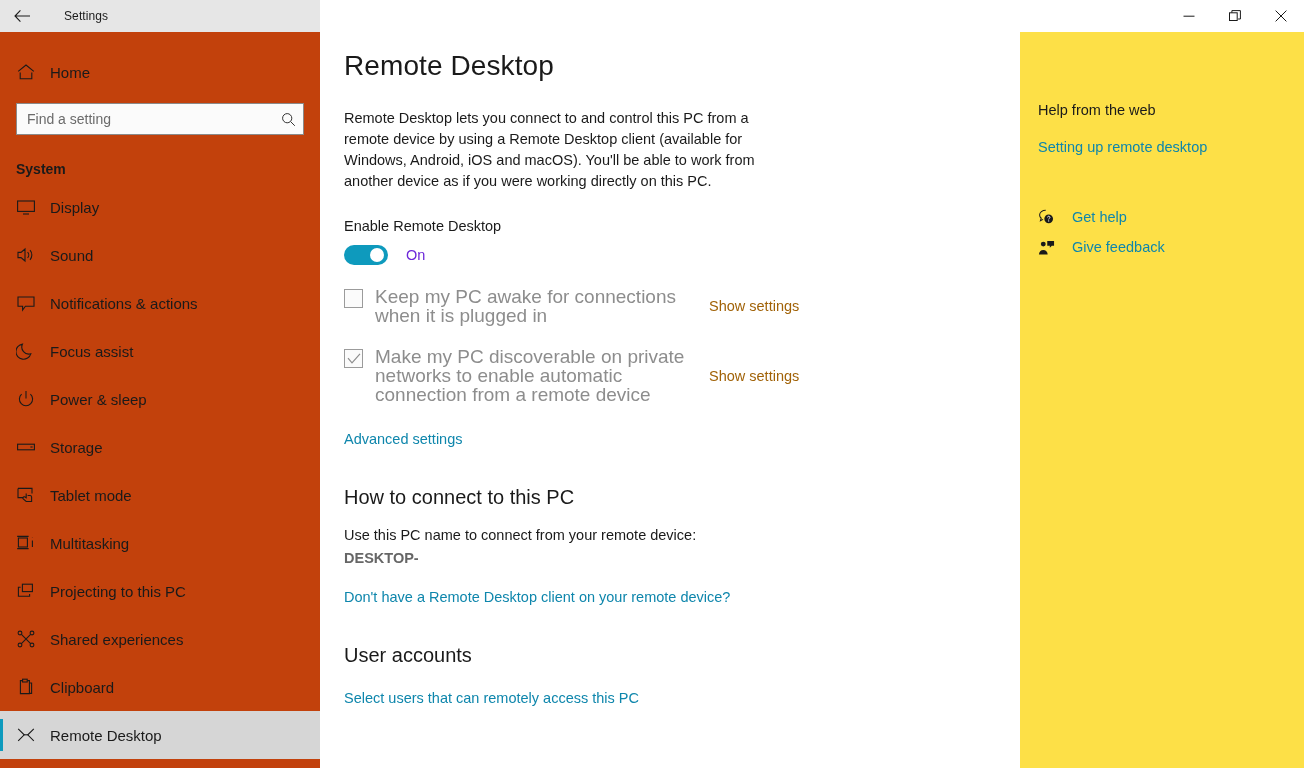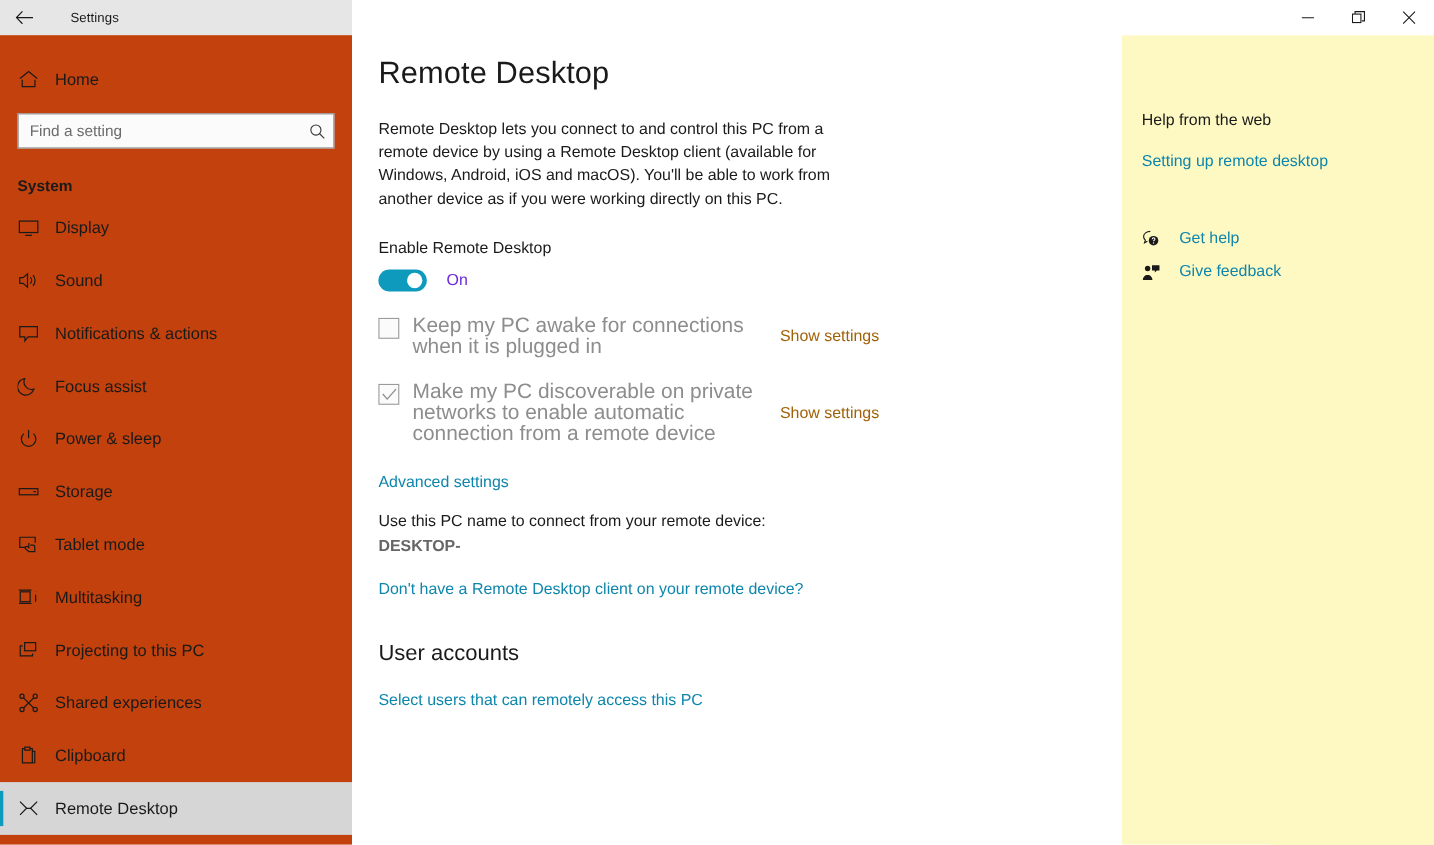--- a/index.html
+++ b/index.html
@@ -137,21 +137,21 @@
   .h2 {
     font-size:20px; font-weight:normal; color:#1a1a1a; margin:38px 0 0 24px;
   }
   .plain { font-size:14.5px; color:#1a1a1a; margin:18px 0 0 24px; }
   .pcname { font-size:14.5px; color:#666666; margin:7px 0 0 24px;font-weight:bold; }
   .link-row { margin:22px 0 0 24px; }
 
   
   .helppanel {
     position:absolute; top:32px; left:1020px; width:284px; height:736px;
-    background:#fef9c3;
+    background:#fde047;
   }
   .help-title { font-size:14.5px; color:#1a1a1a; margin:70px 0 0 18px; }
   .help-link { margin:20px 0 0 18px; }
   .help-items { margin-top:46px; }
   .help-item {
     display:flex; align-items:center; height:30px; margin-left:18px; cursor:pointer;
   }
   .help-ico { width:22px; display:flex; align-items:center; justify-content:flex-start; color:#1a1a1a; flex:none; }
   .help-item .link { margin-left:12px; }
 
@@ -387,20 +387,21 @@
         </span>
       </span>
       <span class="cb-label">Make my PC discoverable on private networks to enable automatic connection from a remote device</span>
       <span class="cb-link">Show settings</span>
     </div>
 
     <div class="link-adv">
       <span class="link">Advanced settings</span>
     </div>
 
+    <h2 class="h2">How to connect to this PC</h2>
     <div class="plain">Use this PC name to connect from your remote device:</div>
     <div class="pcname">DESKTOP-</div>
     <div class="link-row">
       <span class="link">Don't have a Remote Desktop client on your remote device?</span>
     </div>
 
     <h2 class="h2">User accounts</h2>
     <div class="link-row">
       <span class="link">Select users that can remotely access this PC</span>
     </div>

